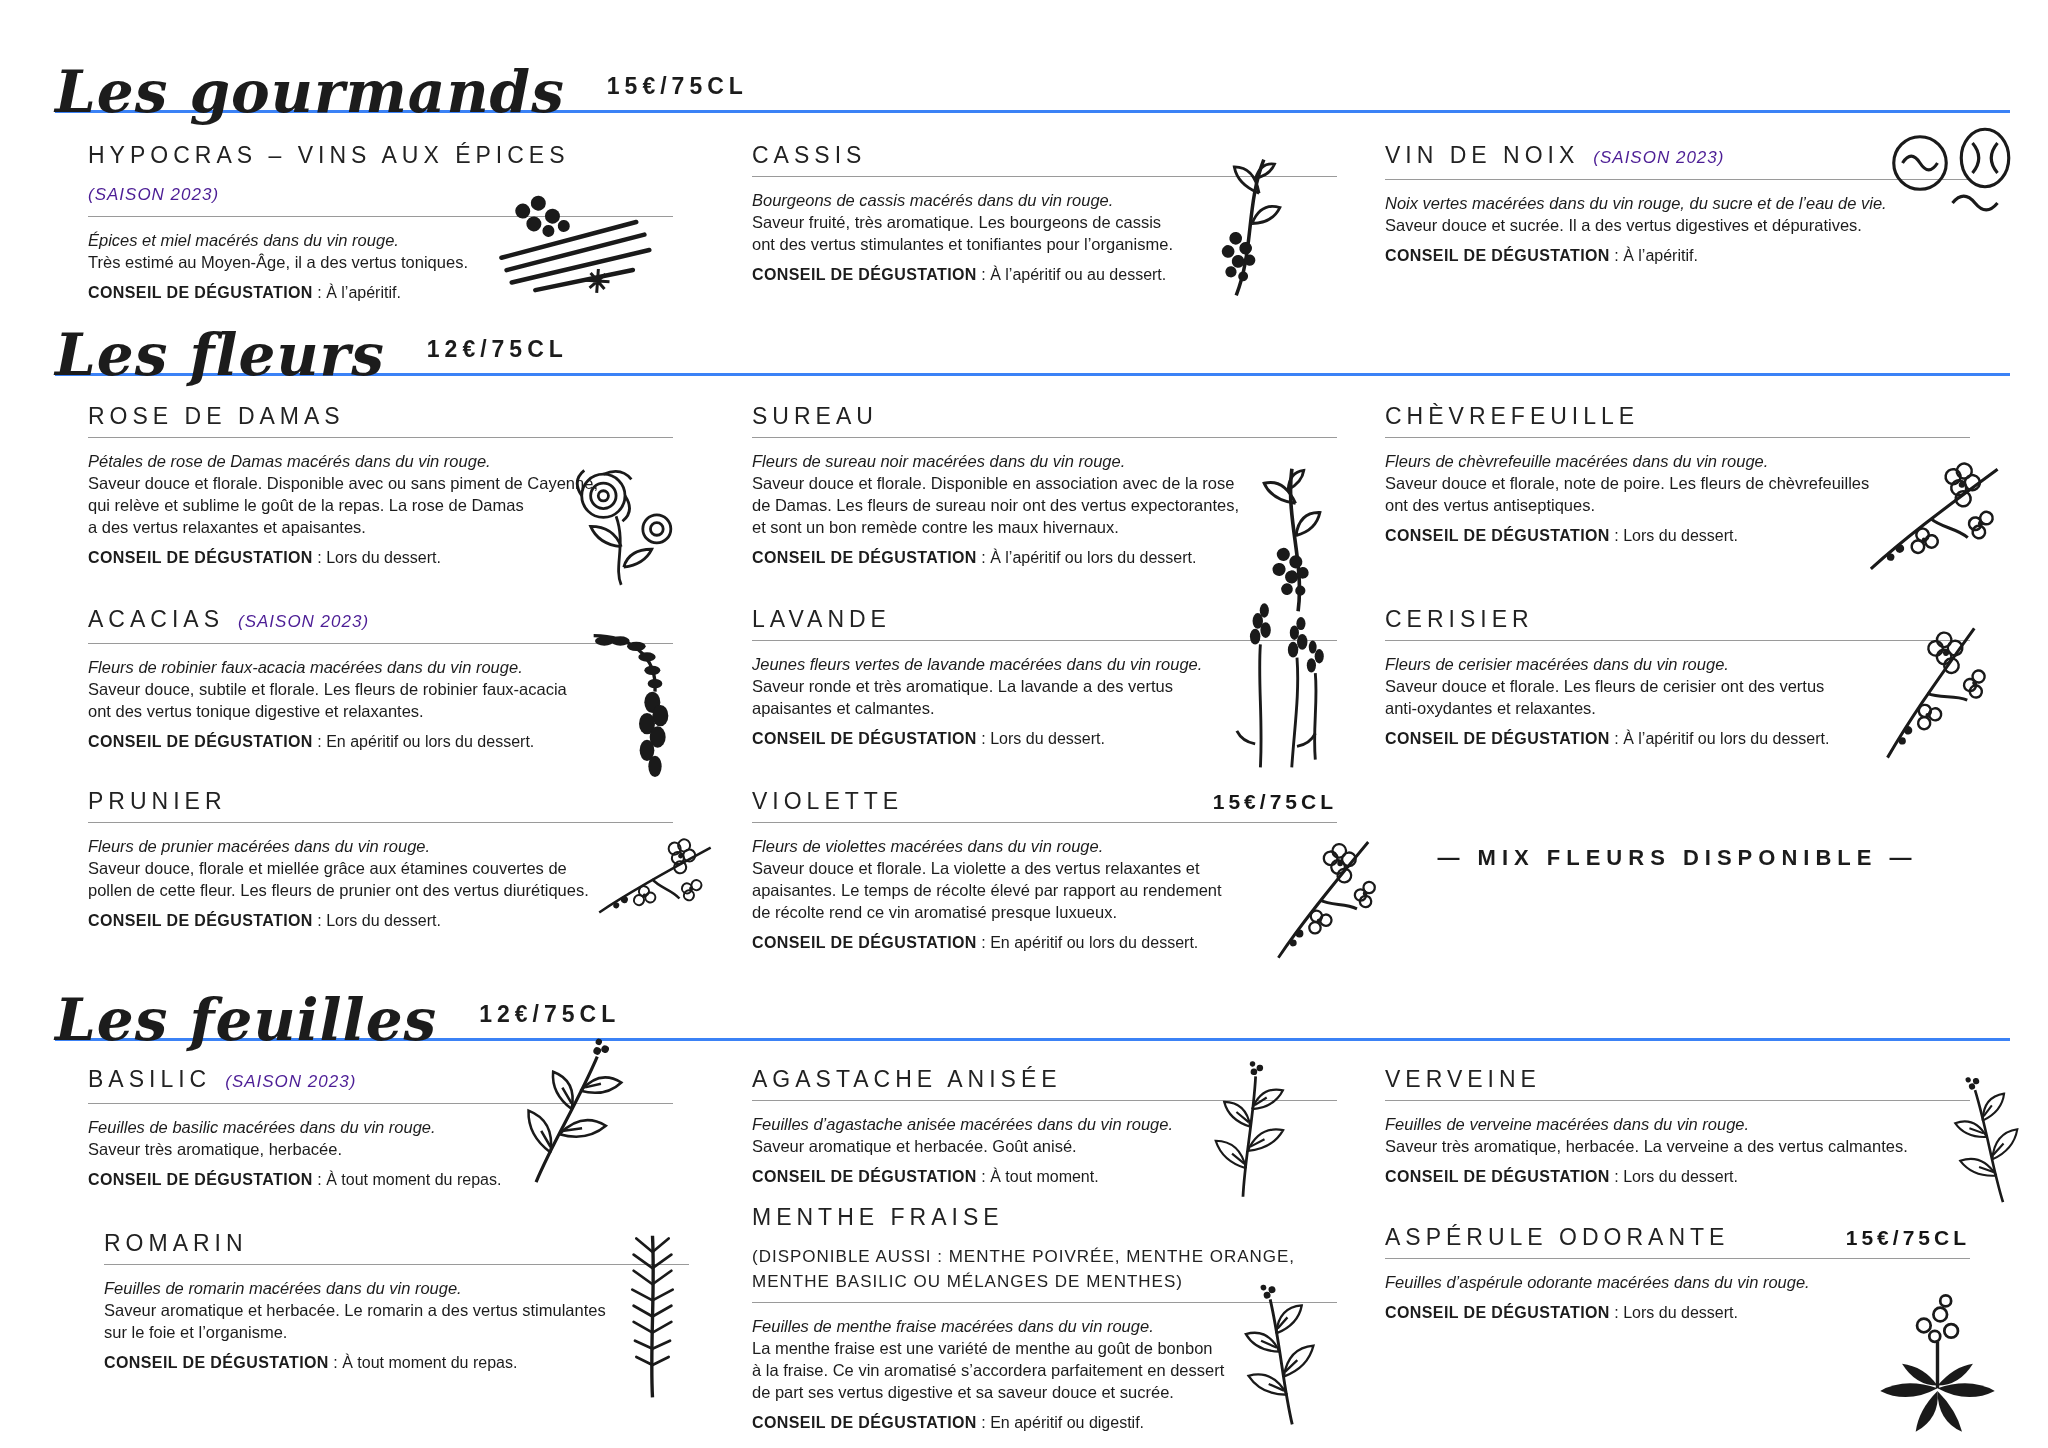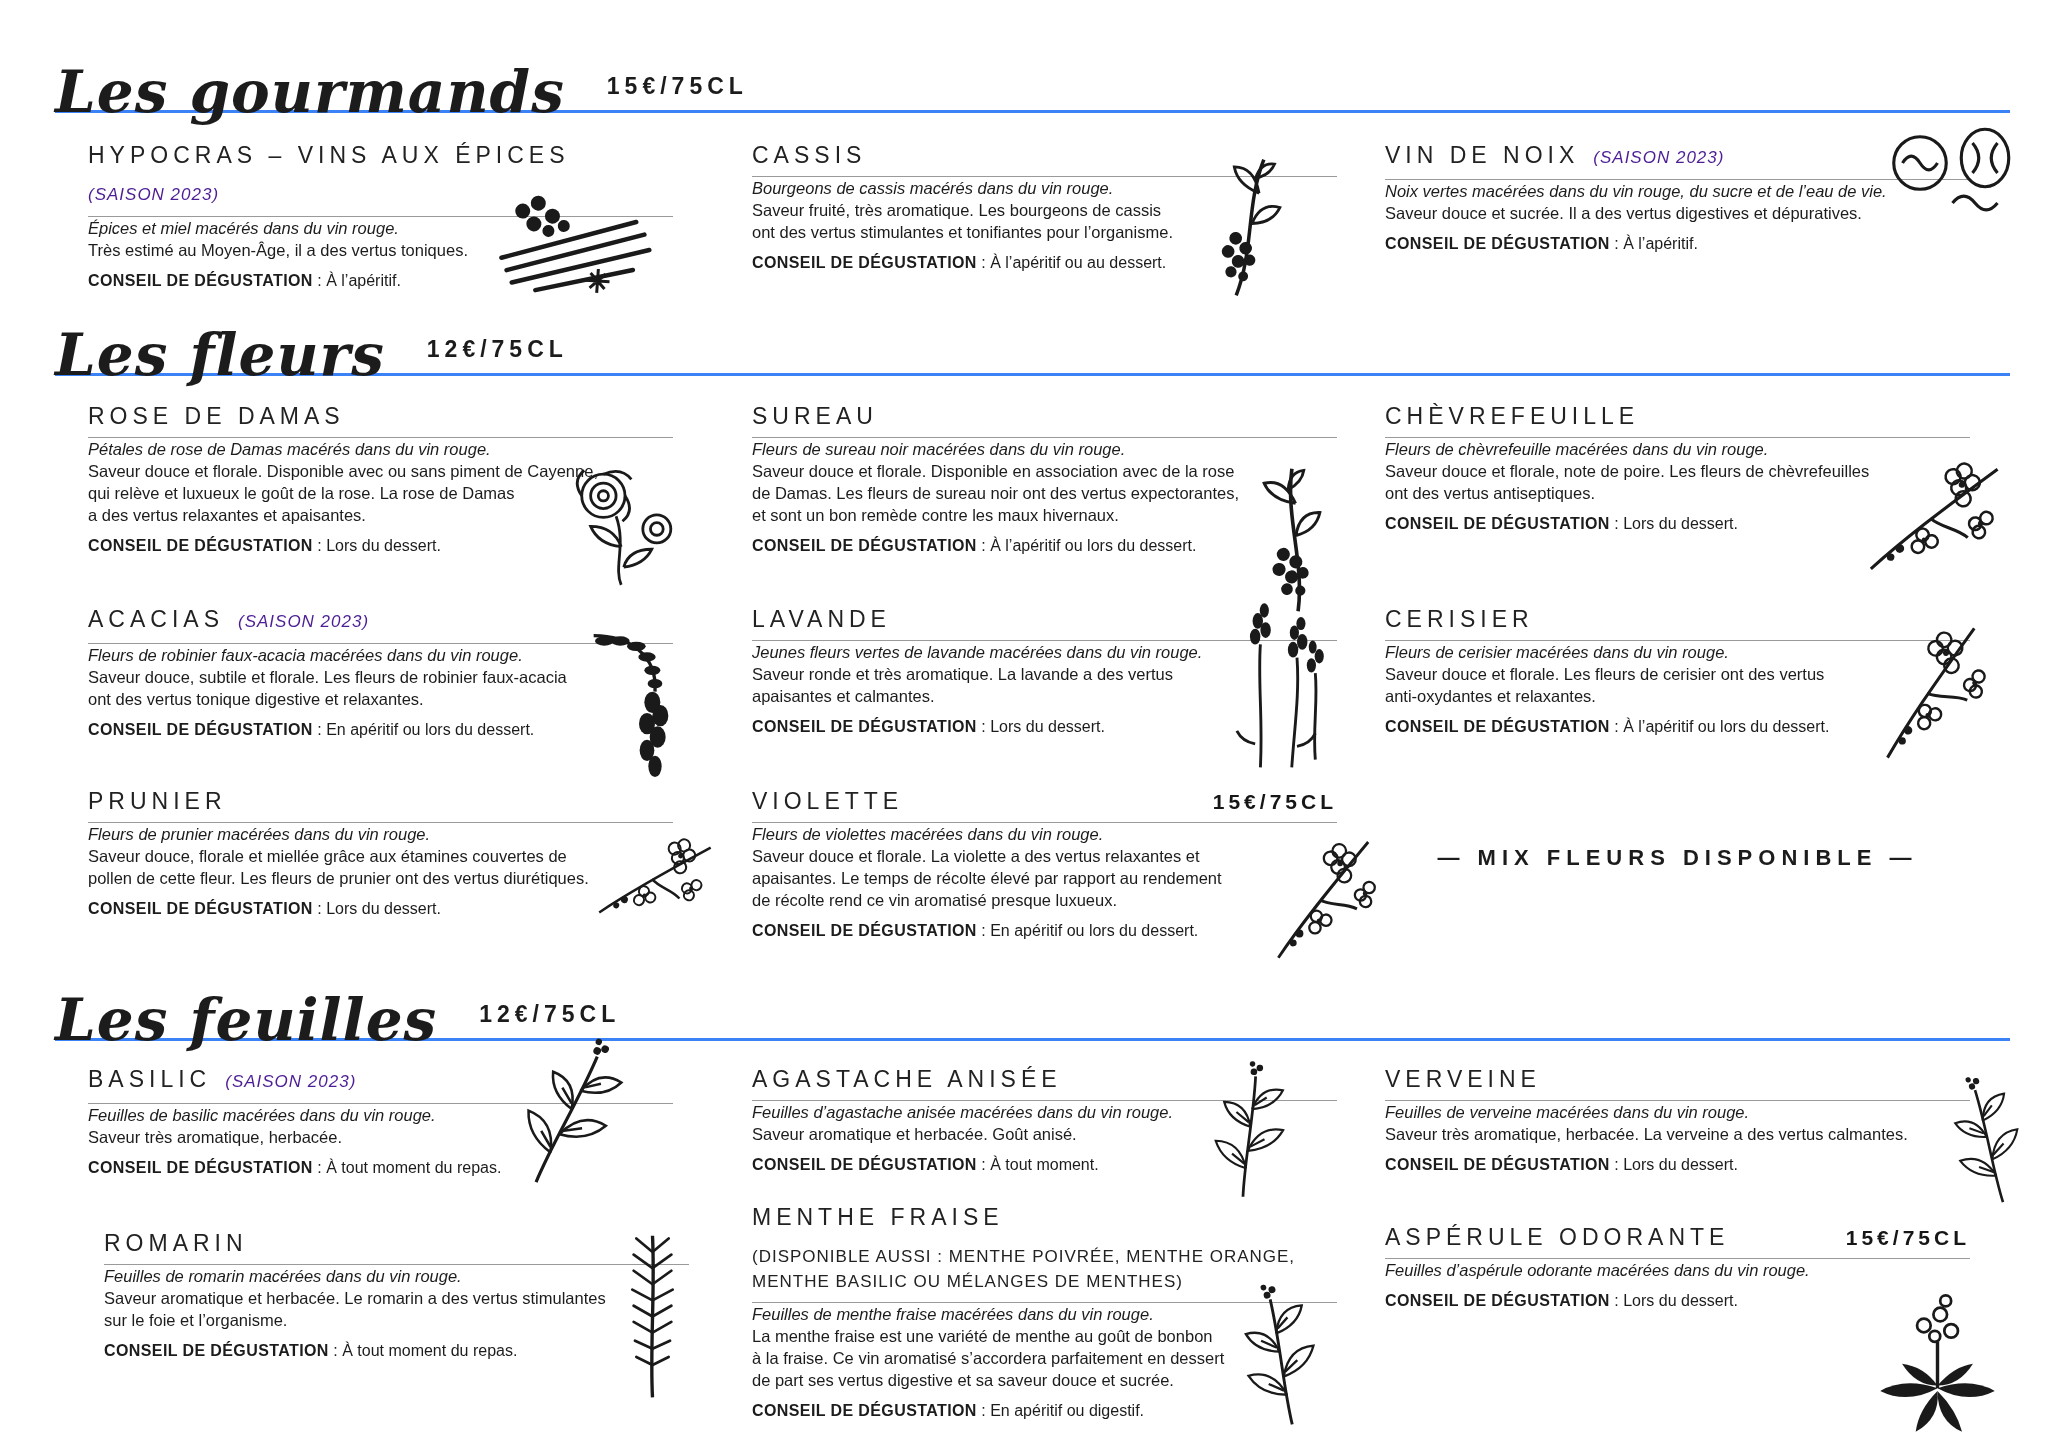--- a/index.html
+++ b/index.html
@@ -13,21 +13,21 @@
   .section-price{font-size:23px;font-weight:bold;letter-spacing:5px;margin-bottom:10px;}
   
   .item{position:absolute;width:585px;}
   .item-title{display:flex;align-items:baseline;gap:14px;border-bottom:1px solid #9a9a9a;
               padding-bottom:8px;flex-wrap:wrap;}
   .name{font-size:23px;letter-spacing:5px;line-height:26px;color:#222;}
   .season{font-size:17px;font-style:italic;letter-spacing:1px;line-height:26px;color:#4c1d95;}
   .season:empty,.price:empty{display:none;}
   .price{font-size:21px;font-weight:bold;letter-spacing:4px;margin-left:auto;color:#161616;}
   .paren{font-size:17px;letter-spacing:1px;line-height:25px;color:#222;}
-  .lead{font-size:16.5px;line-height:22px;font-style:italic;white-space:pre-line;}
+  .lead{margin-top:12px;font-size:16.5px;line-height:22px;font-style:italic;white-space:pre-line;}
   .body{font-size:16.5px;line-height:22px;white-space:pre-line;}
   .conseil{margin-top:9px;font-size:16px;line-height:21px;}
   .c-label{font-weight:bold;letter-spacing:.4px;}
   .note{position:absolute;text-align:center;font-size:22px;font-weight:bold;letter-spacing:6px;}
   
   .illus{position:absolute;}
   .illus svg{width:100%;height:100%;}
 </style>
 </head>
 <body>
@@ -245,21 +245,21 @@
     <span class="script">Les fleurs</span>
     <span class="section-price">12€/75CL</span>
   </div>
 
   <div class="item" style="left:88px;top:403px;">
     <div class="item-title">
       <span class="name">ROSE DE DAMAS</span>
     </div>
     <div class="lead">Pétales de rose de Damas macérés dans du vin rouge.</div>
     <div class="body">Saveur douce et florale. Disponible avec ou sans piment de Cayenne,
-qui relève et luxueux le goût de la rose. La rose de Damas
+qui relève et sublime le goût de la repas. La rose de Damas
 a des vertus relaxantes et apaisantes.</div>
     <div class="conseil"><span class="c-label">CONSEIL DE DÉGUSTATION</span><span> : Lors du dessert.</span></div>
   </div>
   <div class="illus" style="left:555px;top:445px;width:140px;height:150px;"><svg>
         <use href="#sym-rose"></use>
       </svg></div>
 
   <div class="item" style="left:752px;top:403px;">
     <div class="item-title">
       <span class="name">SUREAU</span>

